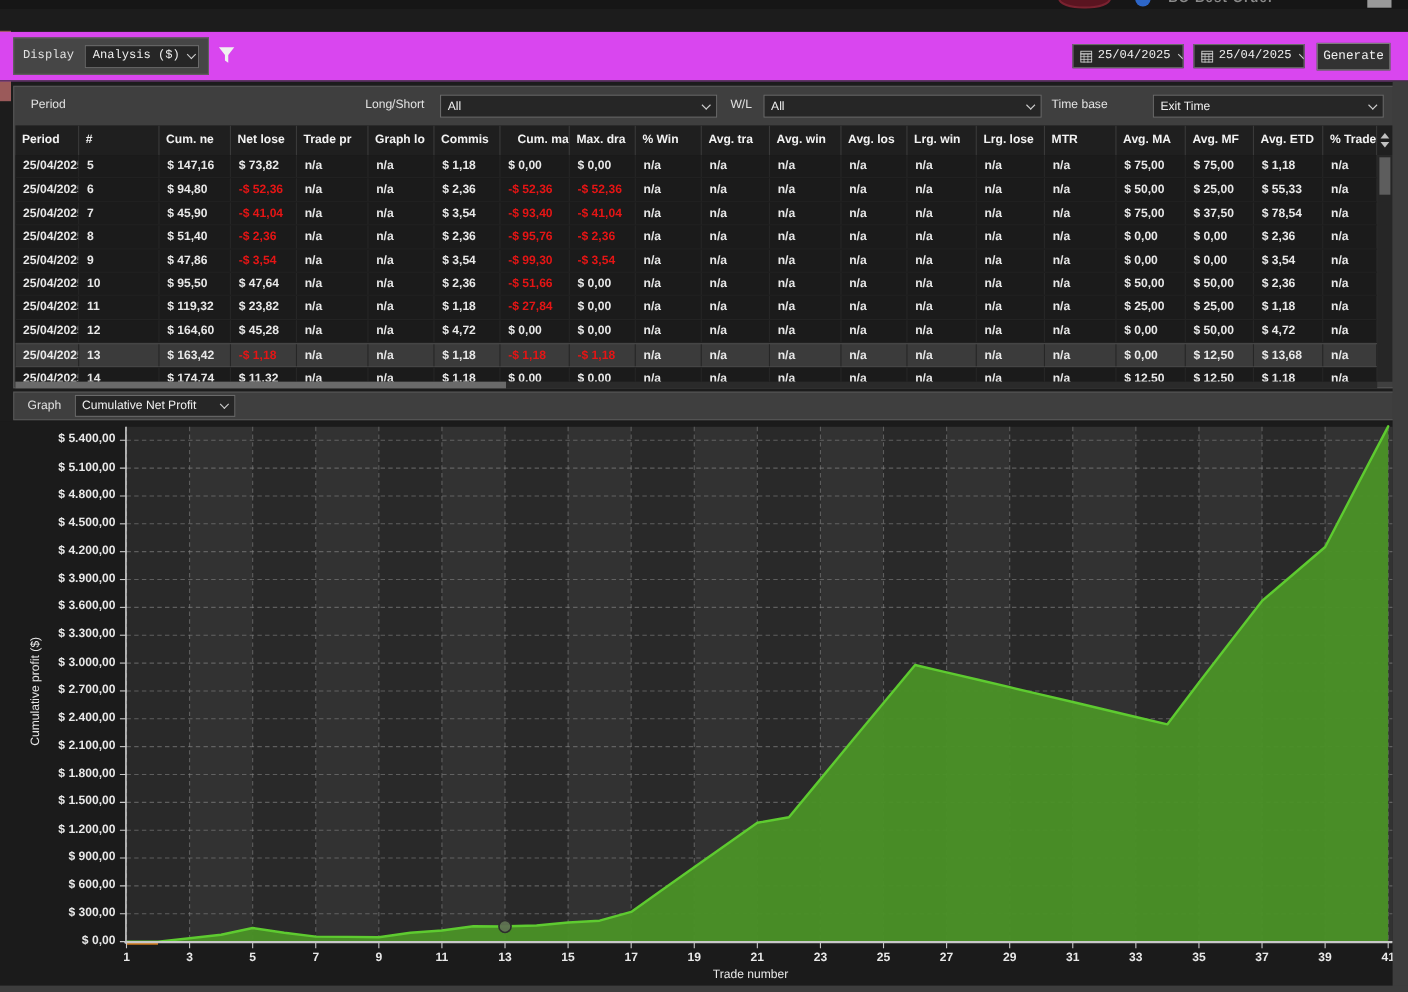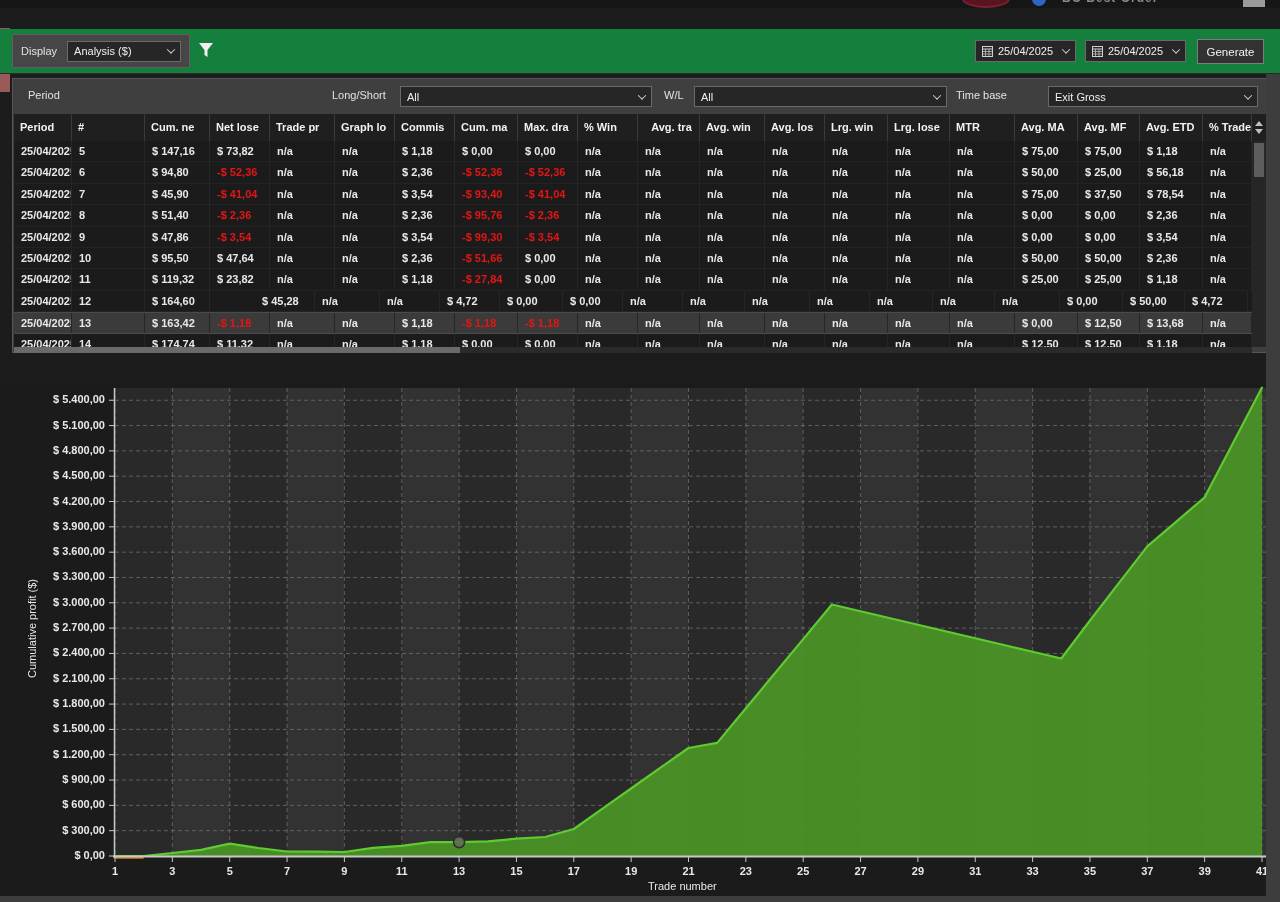--- a/index.html
+++ b/index.html
@@ -19,21 +19,21 @@
   
   .titlebar{left:0;top:8px;width:1280px;height:21px;background:#141414;}
   .titletab{position:absolute;left:8px;top:0;height:21px;padding:0 12px;background:linear-gradient(#ef5512,#cf3e07);
             color:#fff;font-size:12.5px;line-height:21px;white-space:nowrap;}
   .winbtns{position:absolute;right:6px;top:3px;display:flex;gap:3px;}
   .winbtn{width:16px;height:14px;background:#262626;border:1px solid #9a9a9a;color:#e0e0e0;
           font-size:9px;line-height:12px;text-align:center;font-weight:bold;}
   .winbtn.close{color:#e62020;font-size:10px;}
 
   
-  .toolbar{left:0;top:29px;width:1280px;height:45px;background:#15803d;border-bottom:1px solid #2b2b2b;}
+  .toolbar{left:0;top:29px;width:1280px;height:45px;background:#d946ef;border-bottom:1px solid #2b2b2b;font-family:Liberation Mono, monospace;}
   .dispgroup{position:absolute;left:12px;top:5px;width:178px;height:34px;background:#464646;border:1px solid #5f5f5f;
              display:flex;align-items:center;padding:0 8px;}
   .lbl{font-size:11px;color:#e2e2e2;white-space:nowrap;}
   .combo{display:flex;align-items:center;justify-content:space-between;background:#262626;border:1px solid #6a6a6a;
          color:#efefef;font-size:11px;padding:0 6px;height:21px;white-space:nowrap;overflow:hidden;}
   .chev{flex:none;width:6px;height:6px;border-right:1.7px solid #cfcfcf;border-bottom:1.7px solid #cfcfcf;
         transform:rotate(45deg) translate(-1px,-1px);margin-left:8px;}
   .genbtn{position:absolute;left:1197px;top:10px;width:67px;height:25px;background:#323232;border:1px solid #7d7d7d;
           color:#f0f0f0;font-size:11.5px;display:flex;align-items:center;justify-content:center;}
   .datecombo{position:absolute;top:11px;width:101px;height:22px;}
@@ -135,37 +135,37 @@
       <span>All</span>
       <span class="chev"></span>
     </div>
     <span class="lbl abs" style="left:664px;top:5px;">W/L</span>
     <div class="combo abs" style="left:694px;top:2px;width:253px;">
       <span>All</span>
       <span class="chev"></span>
     </div>
     <span class="lbl abs" style="left:956px;top:5px;">Time base</span>
     <div class="combo abs" style="left:1048px;top:2px;width:210px;">
-      <span>Exit Gross</span>
+      <span>Exit Time</span>
       <span class="chev"></span>
     </div>
   </div>
 
   <div class="abs gridhead" id="gridHead">
       <div class="hcell" style="width: 58px;">Period</div>
       <div class="hcell" style="width: 73px;">#</div>
       <div class="hcell" style="width: 65px;">Cum. ne</div>
       <div class="hcell" style="width: 60px;">Net lose</div>
       <div class="hcell" style="width: 65px;">Trade pr</div>
       <div class="hcell" style="width: 60px;">Graph lo</div>
       <div class="hcell" style="width: 60px;">Commis</div>
-      <div class="hcell" style="width: 63px;">Cum. ma</div>
+      <div class="hcell" style="width: 63px; text-align: right;">Cum. ma</div>
       <div class="hcell" style="width: 60px;">Max. dra</div>
       <div class="hcell" style="width: 60px;">% Win</div>
-      <div class="hcell" style="width: 62px; text-align: center;">Avg. tra</div>
+      <div class="hcell" style="width: 62px;">Avg. tra</div>
       <div class="hcell" style="width: 65px;">Avg. win</div>
       <div class="hcell" style="width: 60px;">Avg. los</div>
       <div class="hcell" style="width: 63px;">Lrg. win</div>
       <div class="hcell" style="width: 62px;">Lrg. lose</div>
       <div class="hcell" style="width: 65px;">MTR</div>
       <div class="hcell" style="width: 63px;">Avg. MA</div>
       <div class="hcell" style="width: 62px;">Avg. MF</div>
       <div class="hcell" style="width: 63px;">Avg. ETD</div>
       <div class="hcell" style="width: 49px;">% Trade</div>
     </div>
@@ -204,21 +204,21 @@
         <div class="gcell neg" style="width: 60px;">-$ 52,36</div>
         <div class="gcell" style="width: 60px;">n/a</div>
         <div class="gcell" style="width: 62px;">n/a</div>
         <div class="gcell" style="width: 65px;">n/a</div>
         <div class="gcell" style="width: 60px;">n/a</div>
         <div class="gcell" style="width: 63px;">n/a</div>
         <div class="gcell" style="width: 62px;">n/a</div>
         <div class="gcell" style="width: 65px;">n/a</div>
         <div class="gcell" style="width: 63px;">$ 50,00</div>
         <div class="gcell" style="width: 62px;">$ 25,00</div>
-        <div class="gcell" style="width: 63px;">$ 56,18</div>
+        <div class="gcell" style="width: 63px;">$ 55,33</div>
         <div class="gcell" style="width: 49px;">n/a</div>
       </div>
       <div class="grow">
         <div class="gcell" style="width: 58px;">25/04/2025</div>
         <div class="gcell" style="width: 73px;">7</div>
         <div class="gcell" style="width: 65px;">$ 45,90</div>
         <div class="gcell neg" style="width: 60px;">-$ 41,04</div>
         <div class="gcell" style="width: 65px;">n/a</div>
         <div class="gcell" style="width: 60px;">n/a</div>
         <div class="gcell" style="width: 60px;">$ 3,54</div>
@@ -321,21 +321,21 @@
         <div class="gcell" style="width: 65px;">n/a</div>
         <div class="gcell" style="width: 63px;">$ 25,00</div>
         <div class="gcell" style="width: 62px;">$ 25,00</div>
         <div class="gcell" style="width: 63px;">$ 1,18</div>
         <div class="gcell" style="width: 49px;">n/a</div>
       </div>
       <div class="grow">
         <div class="gcell" style="width: 58px;">25/04/2025</div>
         <div class="gcell" style="width: 73px;">12</div>
         <div class="gcell" style="width: 65px;">$ 164,60</div>
-        <div class="gcell" style="width: 60px; margin-left: 45px;">$ 45,28</div>
+        <div class="gcell" style="width: 60px;">$ 45,28</div>
         <div class="gcell" style="width: 65px;">n/a</div>
         <div class="gcell" style="width: 60px;">n/a</div>
         <div class="gcell" style="width: 60px;">$ 4,72</div>
         <div class="gcell" style="width: 63px;">$ 0,00</div>
         <div class="gcell" style="width: 60px;">$ 0,00</div>
         <div class="gcell" style="width: 60px;">n/a</div>
         <div class="gcell" style="width: 62px;">n/a</div>
         <div class="gcell" style="width: 65px;">n/a</div>
         <div class="gcell" style="width: 60px;">n/a</div>
         <div class="gcell" style="width: 63px;">n/a</div>
@@ -395,20 +395,27 @@
     <div class="tri-up"></div>
     <div class="tri-dn"></div>
   </div>
   <div class="abs vscroll">
     <div class="vthumb"></div>
   </div>
   <div class="abs hscroll">
     <div class="hthumb"></div>
   </div>
 
+  <div class="abs graphbar">
+    <span class="lbl">Graph</span>
+    <div class="combo" style="margin-left:12px;width:146px;height:20px;">
+      <span>Cumulative Net Profit</span>
+      <span class="chev"></span>
+    </div>
+  </div>
 
   <div class="abs chart" id="chartRoot"><svg width="1280" height="513">
         <rect x="115" y="5" width="57.349999999999994" height="468" fill="#292929"></rect>
         <rect x="172.35" y="5" width="57.349999999999994" height="468" fill="#323232"></rect>
         <rect x="229.7" y="5" width="57.35000000000002" height="468" fill="#292929"></rect>
         <rect x="287.05" y="5" width="57.349999999999966" height="468" fill="#323232"></rect>
         <rect x="344.4" y="5" width="57.35000000000002" height="468" fill="#292929"></rect>
         <rect x="401.75" y="5" width="57.35000000000002" height="468" fill="#323232"></rect>
         <rect x="459.1" y="5" width="57.35000000000002" height="468" fill="#292929"></rect>
         <rect x="516.45" y="5" width="57.34999999999991" height="468" fill="#323232"></rect>

